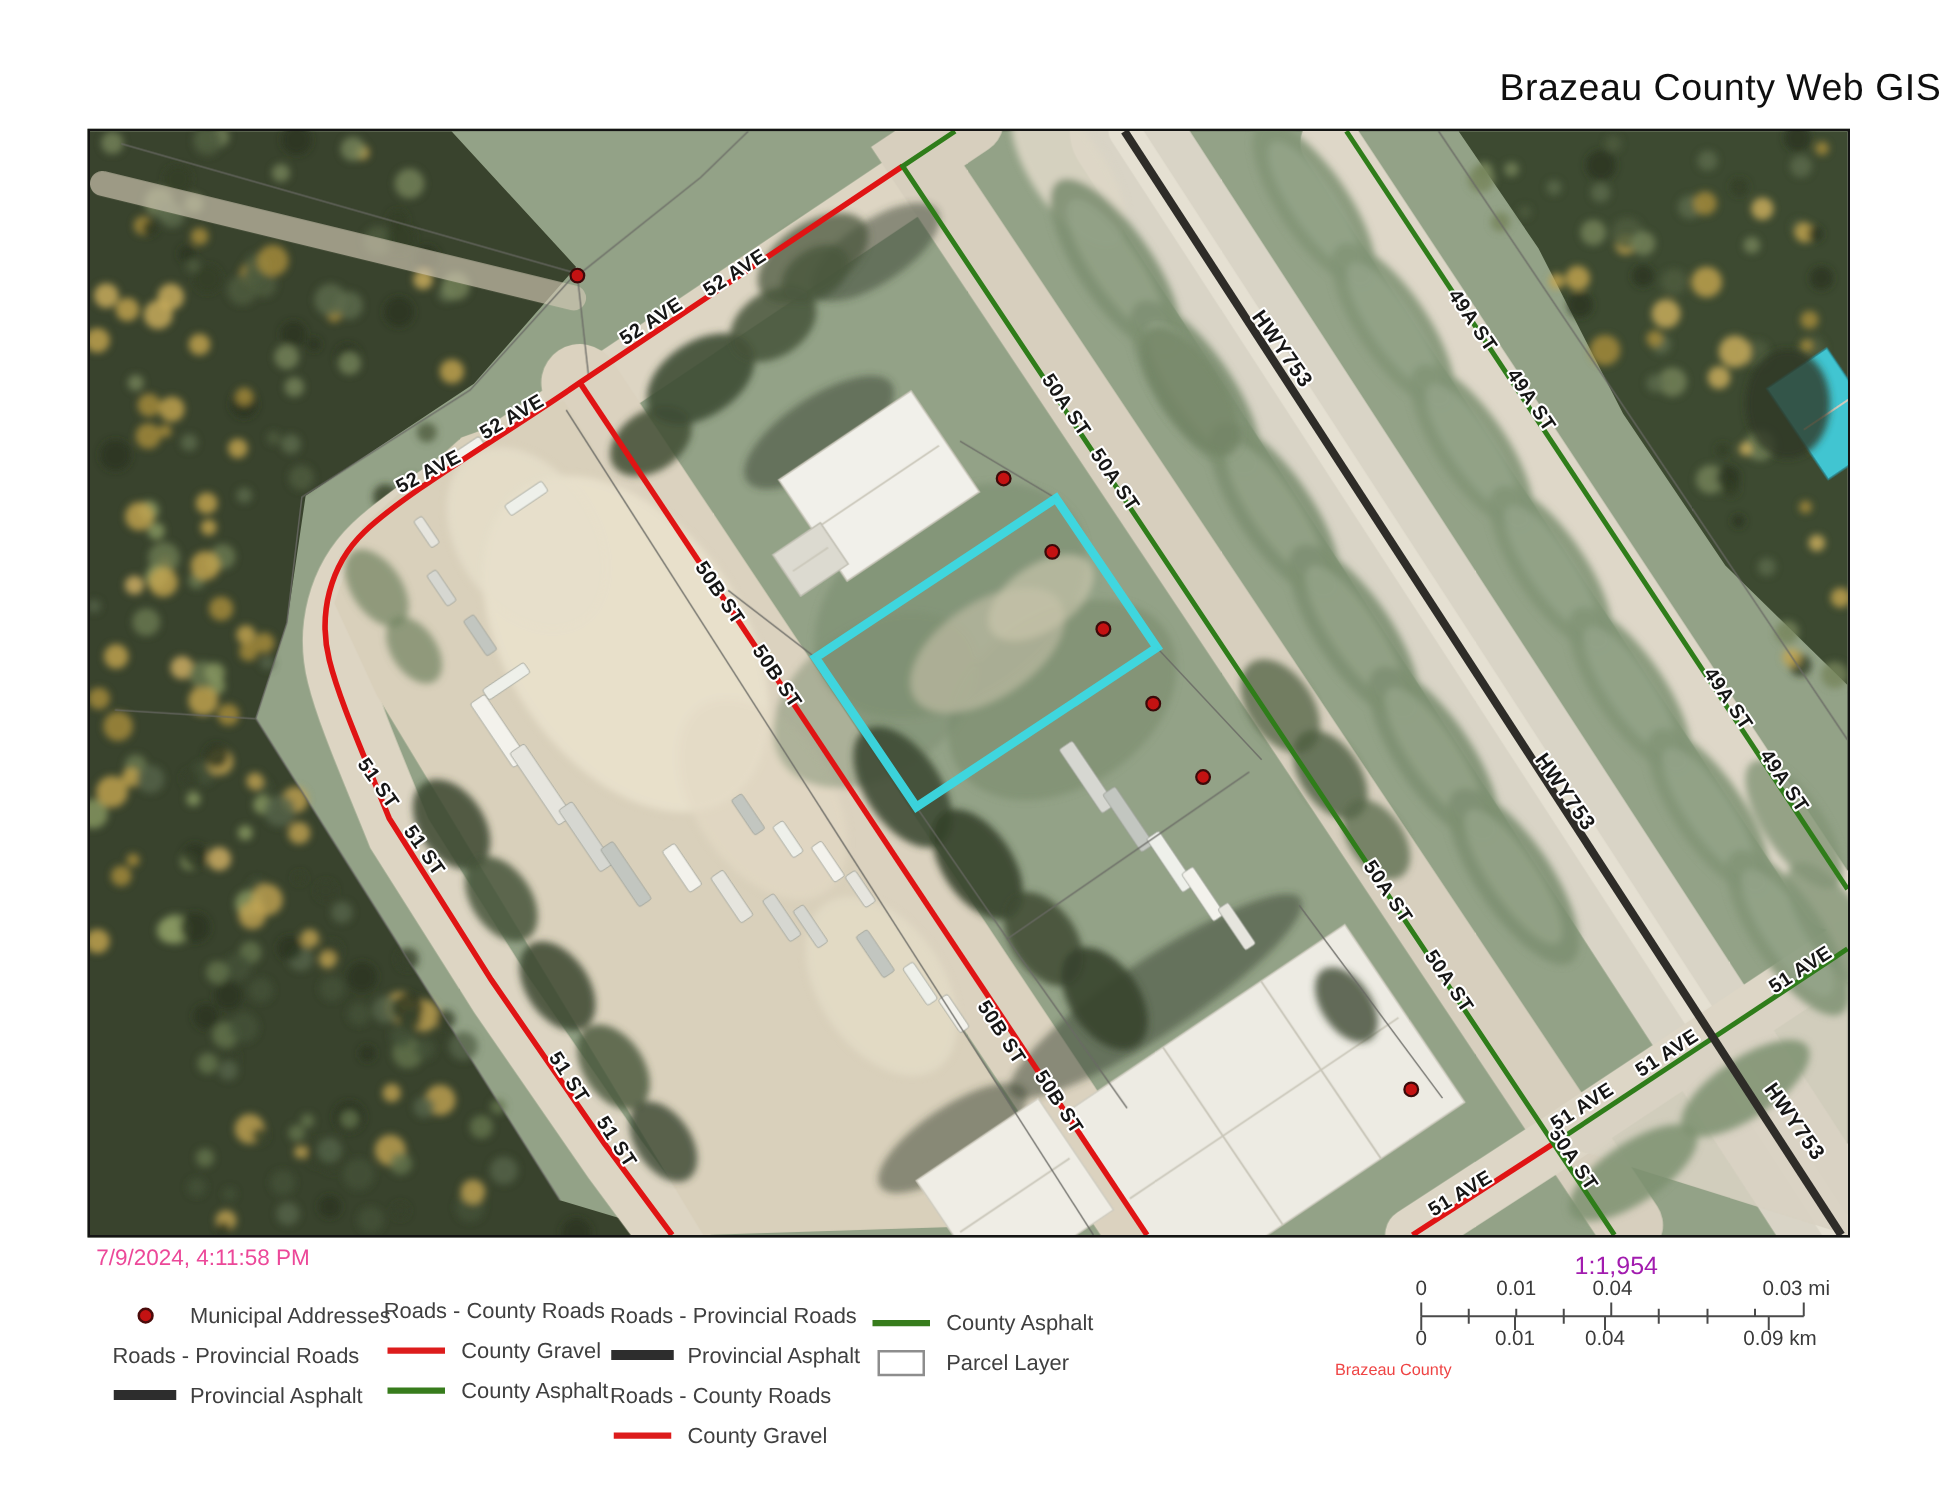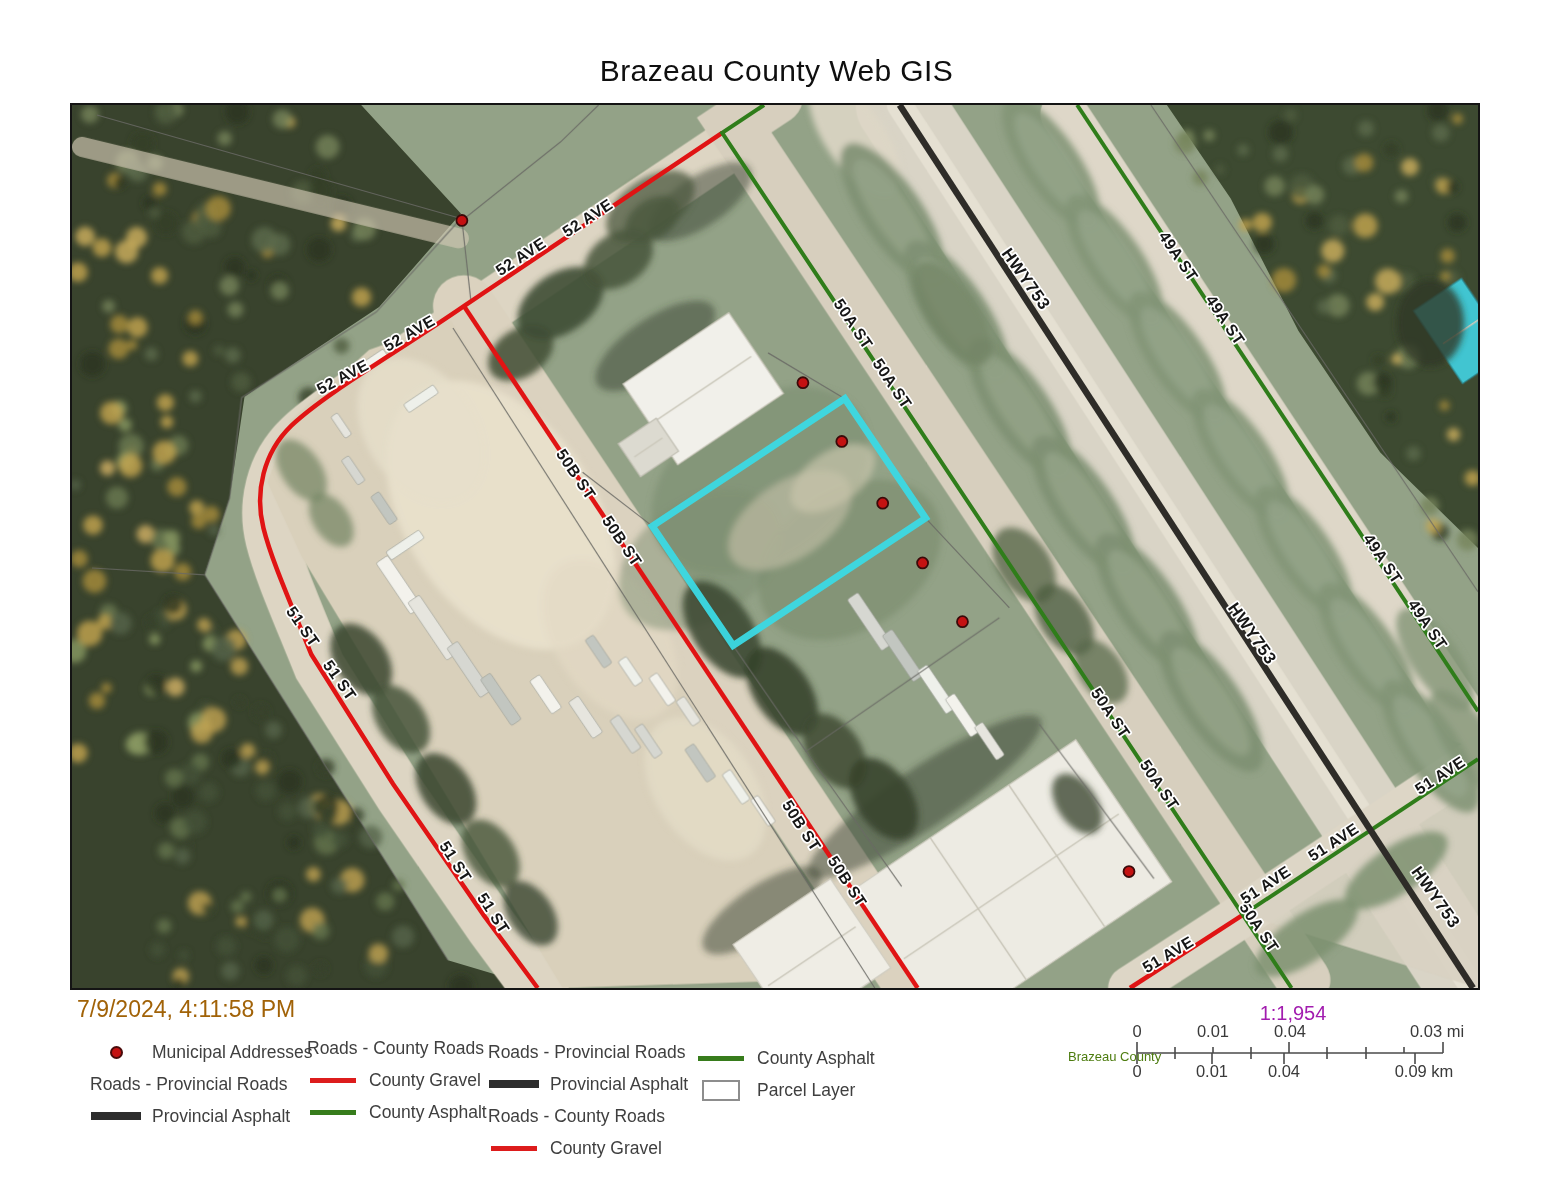--- a/index.html
+++ b/index.html
@@ -1,43 +1,43 @@
 <!DOCTYPE html>
 <html><head>
 <meta charset="utf-8">
 <style>
   html,body{margin:0;padding:0;}
   body{width:1553px;height:1200px;background:#ffffff;position:relative;overflow:hidden;
        font-family:"Liberation Sans",sans-serif;color:#222;}
-  .page-title{position:absolute;top:34px;left:0;width:1553px;text-align:center;
+  .page-title{position:absolute;top:34px;left:0;width:1553px;text-align:right;
        font-size:30px;font-weight:400;color:#0f0f0f;letter-spacing:.4px;}
   .map-frame{position:absolute;left:70px;top:103px;width:1410px;height:887px;
        border:2px solid #141414;box-sizing:border-box;background:#93a287;}
   #map-svg{display:block;width:100%;height:100%;}
   #map-svg text{font-family:"Liberation Sans",sans-serif;}
-  .timestamp{position:absolute;left:77px;top:996px;font-size:23px;color:#a16207;}
+  .timestamp{position:absolute;left:77px;top:996px;font-size:18px;color:#ec4899;}
   .legend{position:absolute;left:0;top:1032px;width:1060px;height:130px;margin-left:20px;}
   .legend-col{position:absolute;top:0;}
   .col1{left:70px;top:4px;}
   .col2{left:287px;top:0px;}
   .col3{left:468px;top:4px;}
   .col4{left:675px;top:10px;}
   .legend-row{display:flex;align-items:center;height:32px;}
   .legend-label,.legend-header{font-size:17.5px;color:#3f3f3f;white-space:nowrap;}
   .legend-swatch{width:52px;flex:0 0 52px;display:flex;justify-content:center;align-items:center;margin-right:10px;}
   .sw-line-red{width:46px;height:5px;background:#dd1c1c;}
   .sw-line-green{width:46px;height:5px;background:#377c1c;}
   .sw-line-black{width:50px;height:8px;background:#2d2d2d;}
   .sw-point{width:9px;height:9px;border-radius:50%;background:#c41212;border:2px solid #4a0b0b;box-sizing:content-box;}
   .sw-rect{width:38px;height:21px;background:#fff;border:2px solid #8d8d8d;box-sizing:border-box;}
   .sb-ratio{position:absolute;top:1002px;left:1293px;transform:translateX(-50%);
        font-size:20px;color:#a21caf;}
   .sb-label{position:absolute;transform:translateX(-50%);font-size:16.5px;color:#3a3a3a;white-space:nowrap;}
   .sb-ruler{position:absolute;left:1120px;top:1040px;}
-  .attribution{position:absolute;left:1068px;top:1049px;font-size:13px;color:#4d7c0f;}
+  .attribution{position:absolute;left:1068px;top:1088px;font-size:13px;color:#ef4444;}
 </style>
 </head>
 <body>
 
 <h1 class="page-title">Brazeau County Web GIS</h1>
 
 <div class="map-frame">
   <svg id="map-svg" viewBox="70 103 1410 887" preserveAspectRatio="none" xmlns="http://www.w3.org/2000/svg">
       <defs>
         <filter id="soft" x="-40%" y="-40%" width="180%" height="180%">

